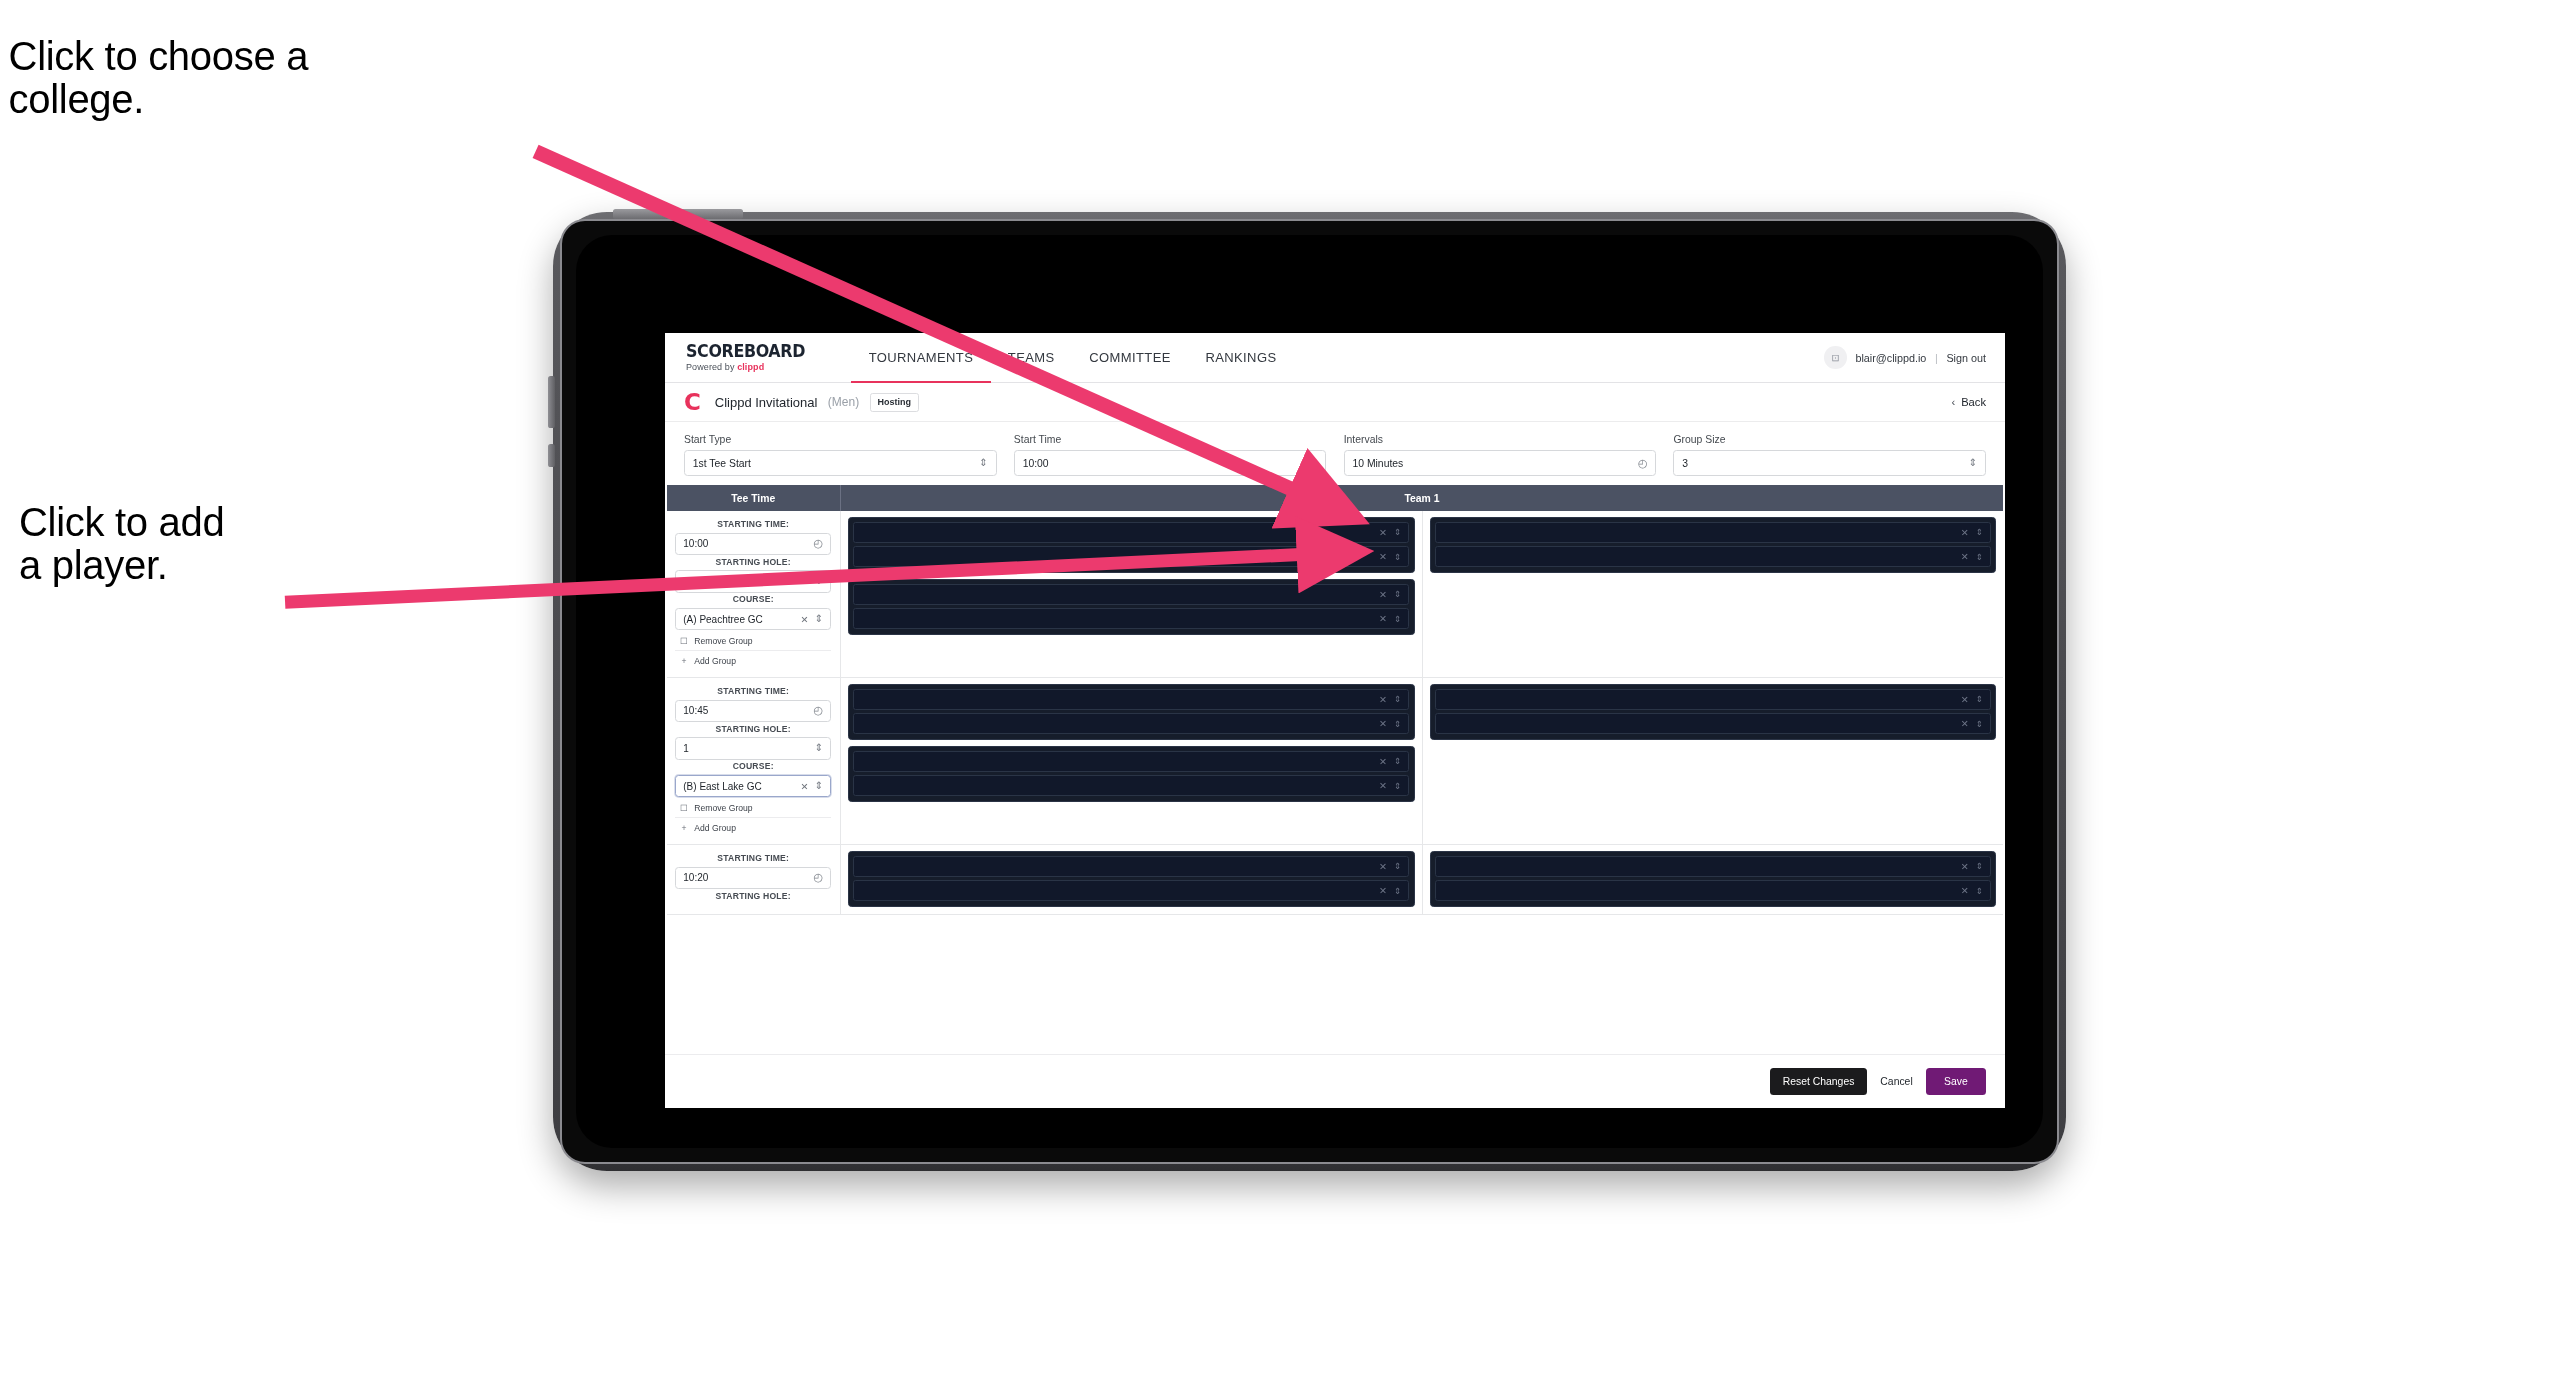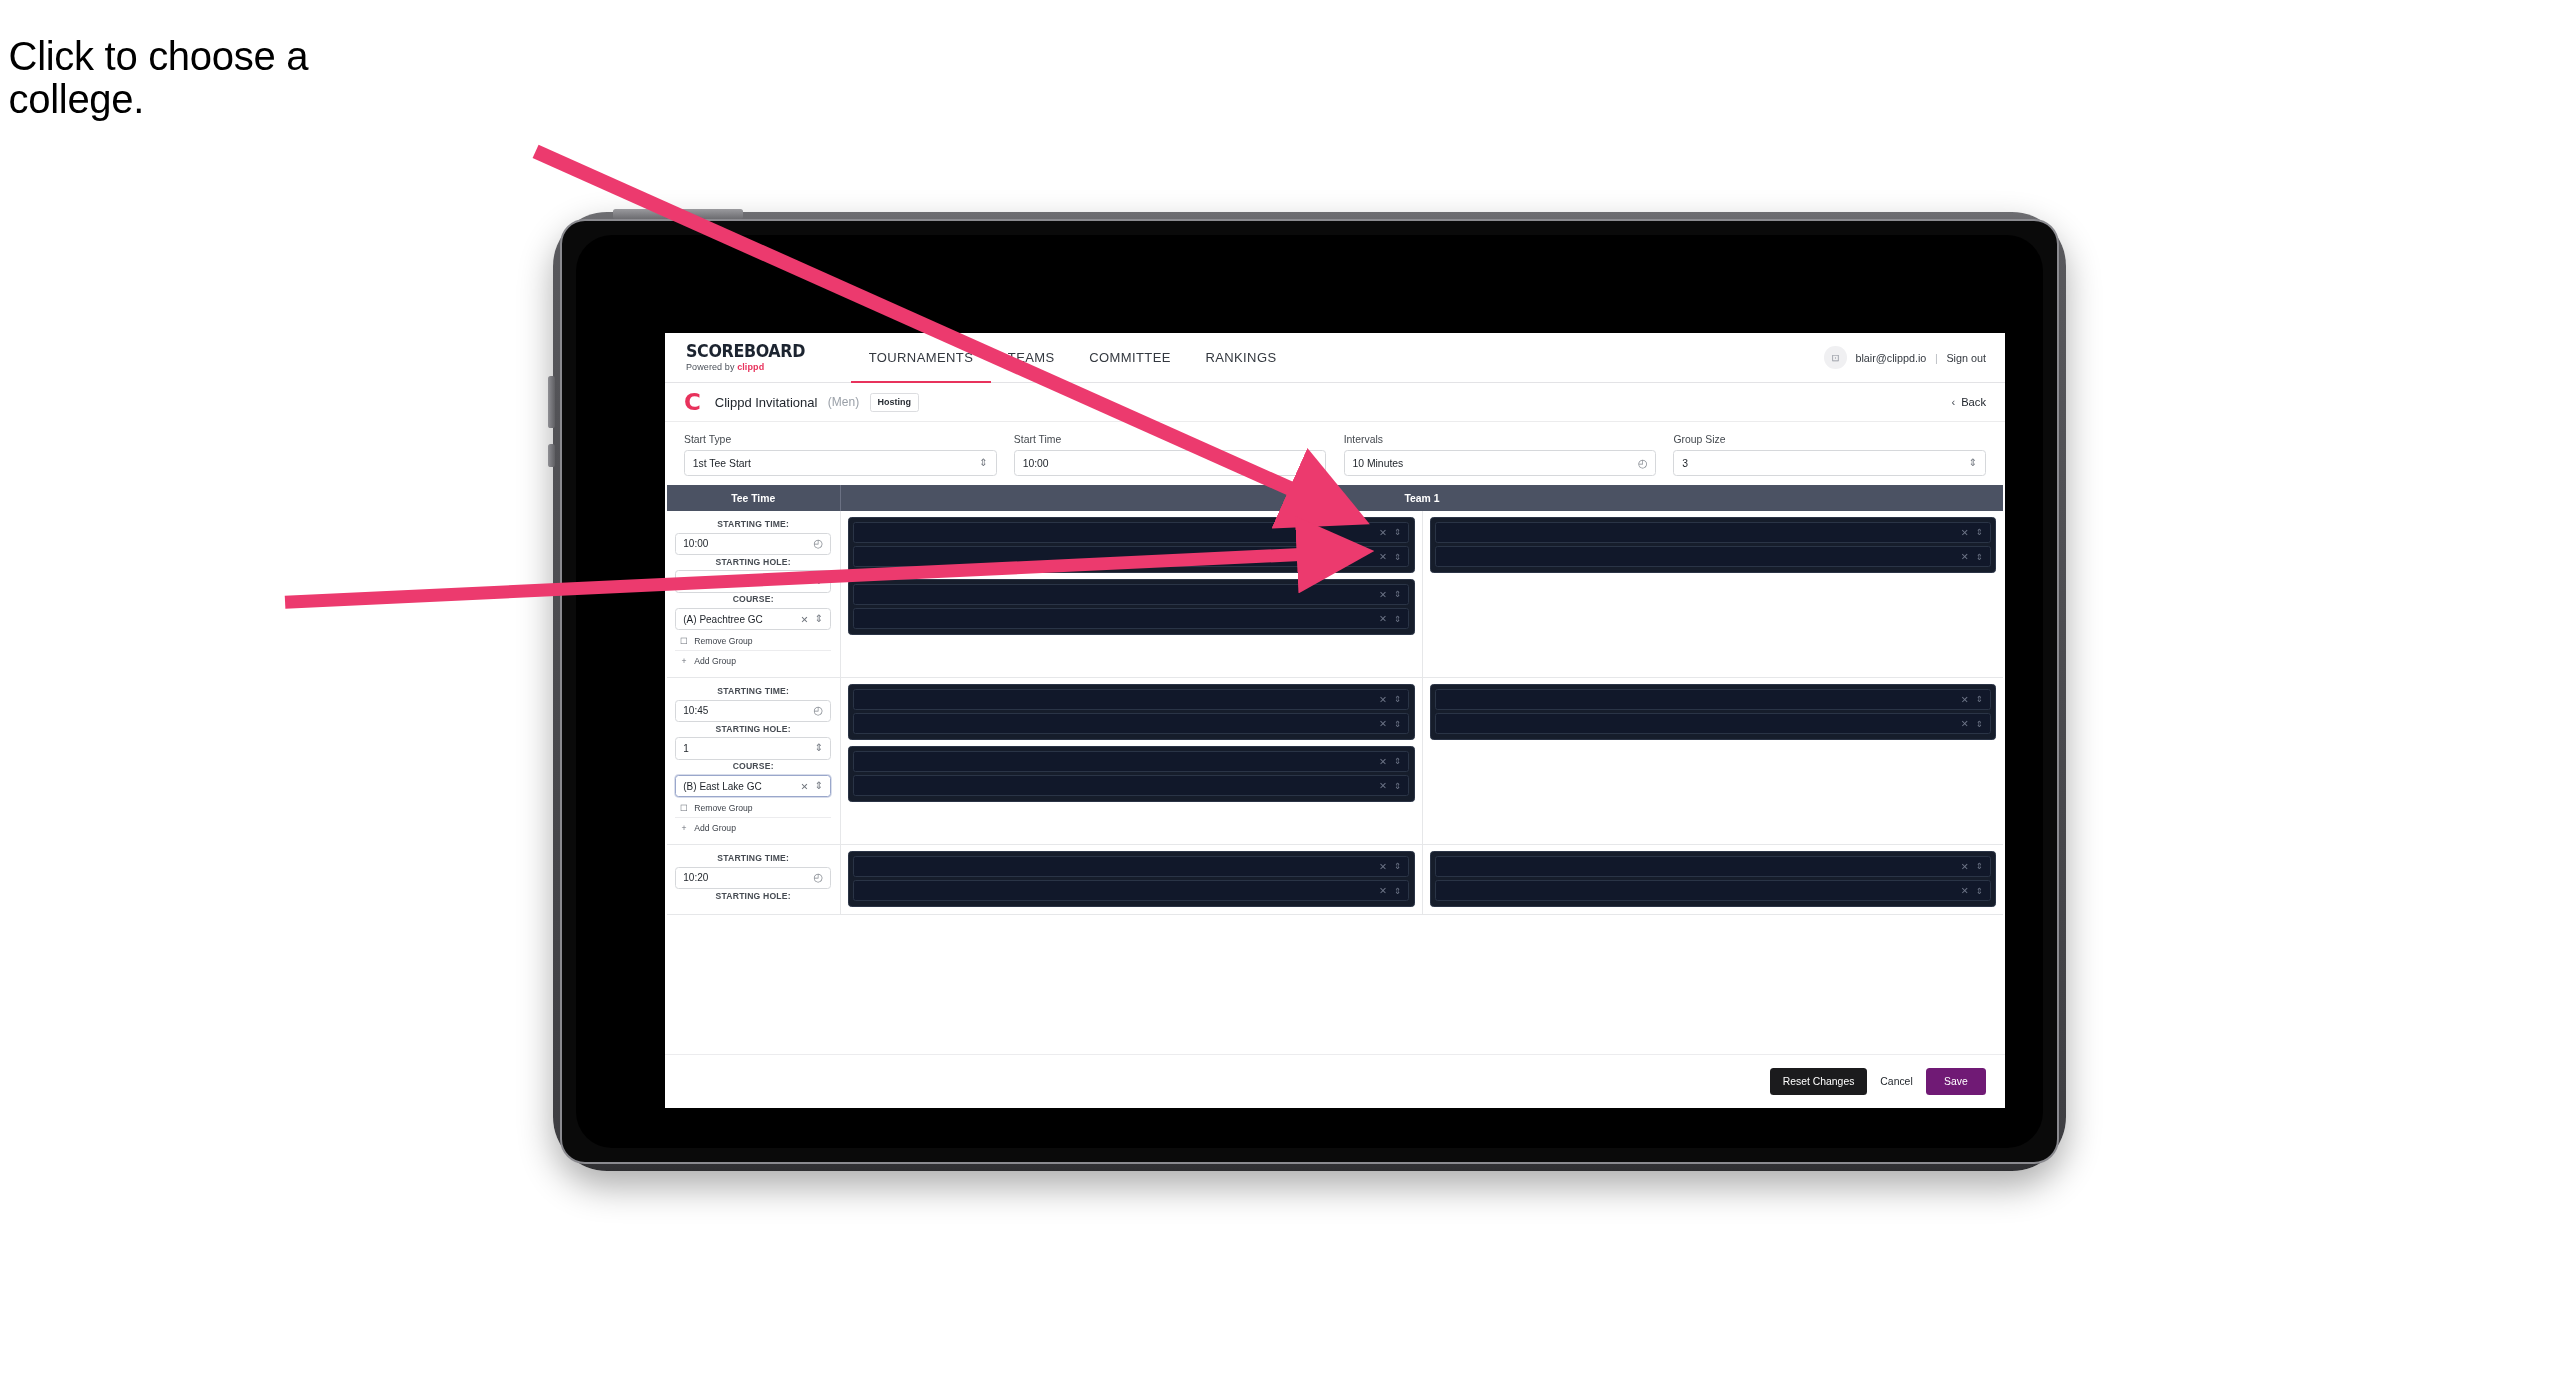--- a/index.html
+++ b/index.html
@@ -227,20 +227,22 @@
   .btn-ghost { background:transparent; color:#1d2228; }
   .btn-save { background:#701a75; color:#fff; padding: 7px 17.3px; }
 </style>
 </head>
 <body>
 
 <div class="stage">
 
   <div class="annot" id="annot-college">Click to choose a
 college.</div>
+  <div class="annot" id="annot-player">Click to add
+a player.</div>
 
   <div class="tablet">
     <div class="btn-top"></div>
     <div class="btn-side v1"></div>
     <div class="btn-side v2"></div>
     <div class="tablet-inner">
       <div class="lens l1"></div>
       <div class="lens l2"></div>
       <div class="lens l3"></div>
       <div class="lens l4"></div>

